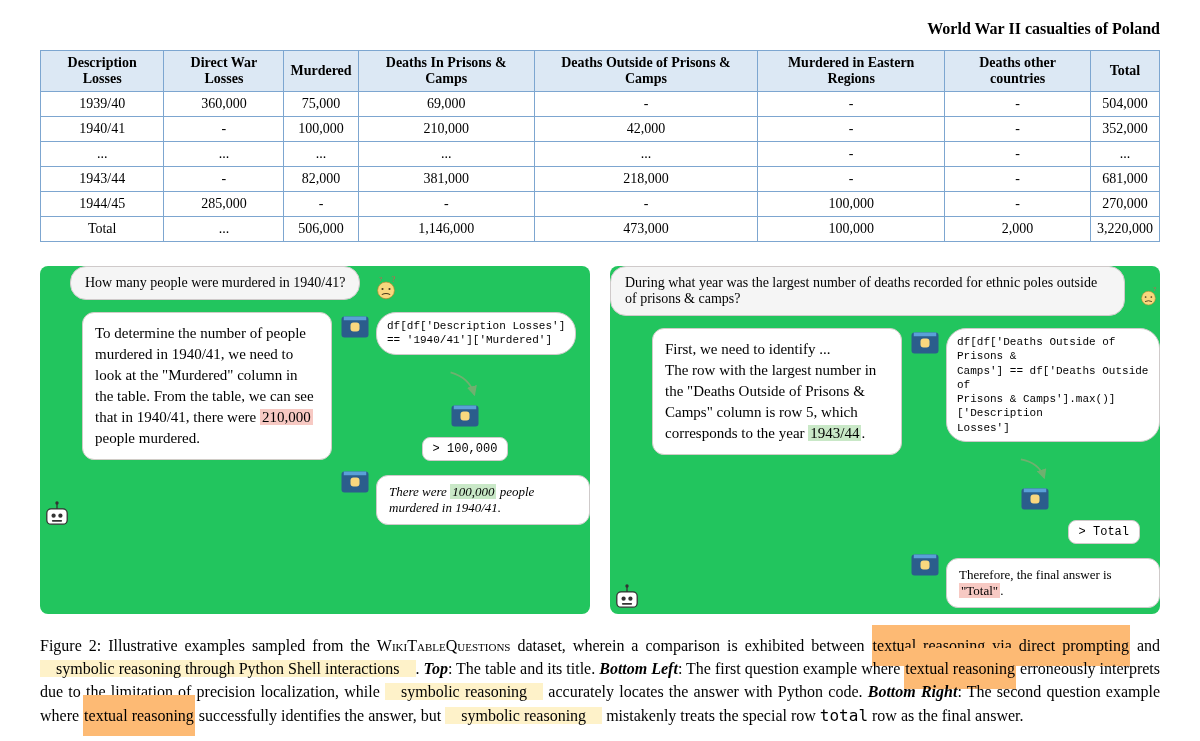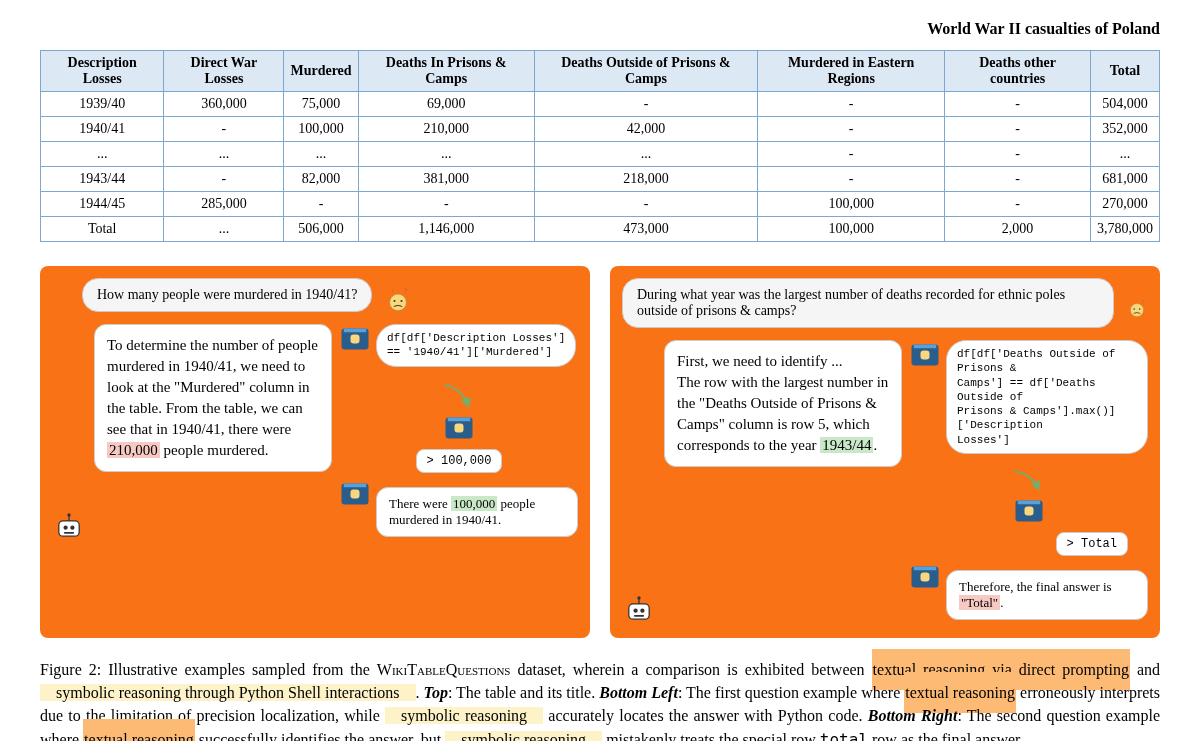--- a/index.html
+++ b/index.html
@@ -31,23 +31,22 @@
     background: #dce8f4;
     font-weight: bold;
   }
   .examples {
     display: flex;
     gap: 20px;
     margin-bottom: 20px;
   }
   .example {
     flex: 1;
-    background: #f97316;
+    background: #22c55e;
     border-radius: 8px;
-    padding: 12px;
     position: relative;
   }
   .question-bubble {
     background: #f5f5f5;
     border: 1px solid #cfcaca;
     border-radius: 16px;
     padding: 8px 14px;
     font-size: 14px;
     display: inline-block;
     margin-bottom: 12px;
@@ -203,21 +202,21 @@
         <td>270,000</td>
       </tr>
       <tr>
         <td>Total</td>
         <td>...</td>
         <td>506,000</td>
         <td>1,146,000</td>
         <td>473,000</td>
         <td>100,000</td>
         <td>2,000</td>
-        <td>3,780,000</td>
+        <td>3,220,000</td>
       </tr>
     </tbody>
 </table>
 
 <div class="examples">
 
   <div class="example">
     <div style="display:flex;align-items:center;gap:6px;margin-left:30px;">
       <div class="question-bubble">How many people were murdered in 1940/41?</div>
       <svg class="thinking-icon" width="28" height="28" viewBox="0 0 40 40">
@@ -268,21 +267,21 @@
               <path d="M14 18 q0 -4 4 -4 h4 q4 0 4 4 v4 q0 4 -4 4 h-4 q-4 0 -4 -4 z" fill="#f9d77e"></path>
             </svg>
         </div>
         <div style="text-align:center;"><div class="output-bubble">&gt; 100,000</div></div>
         <div class="icon-row-right">
           <svg class="python-icon" viewBox="0 0 40 40">
               <rect x="2" y="6" width="36" height="28" rx="4" fill="#2b5d8c"></rect>
               <rect x="5" y="6" width="30" height="5" fill="#5aa0d8"></rect>
               <path d="M14 18 q0 -4 4 -4 h4 q4 0 4 4 v4 q0 4 -4 4 h-4 q-4 0 -4 -4 z" fill="#f9d77e"></path>
             </svg>
-          <div class="answer-bubble" style="flex:1;">
+          <div class="answer-bubble" style="flex:1;font-style:italic;">
             <span>There were </span><span class="hl-green">100,000</span><span> people murdered in 1940/41.</span>
           </div>
         </div>
       </div>
     </div>
   </div>
 
   <div class="example">
     <div style="display:flex;align-items:center;gap:6px;">
       <div class="question-bubble">During what year was the largest number of deaths recorded for ethnic poles outside of prisons &amp; camps?</div>

